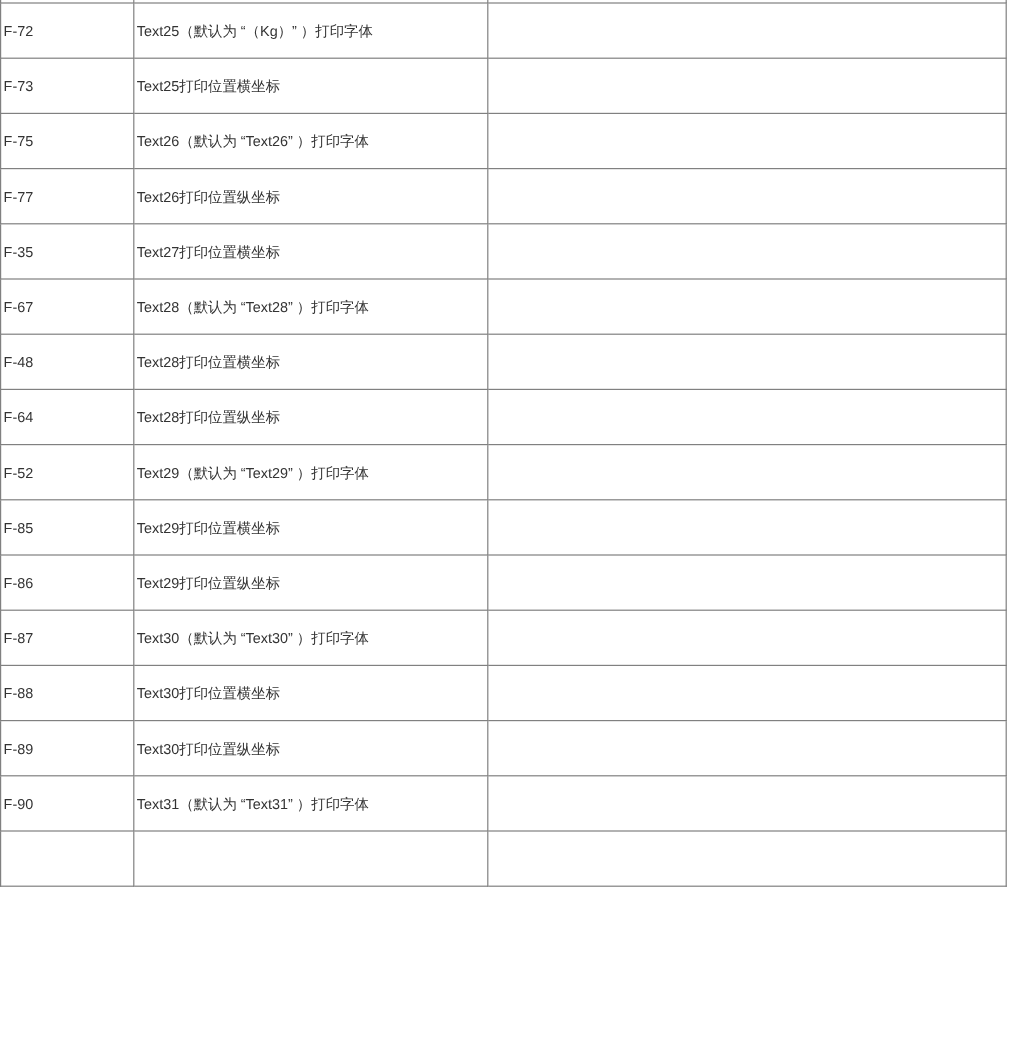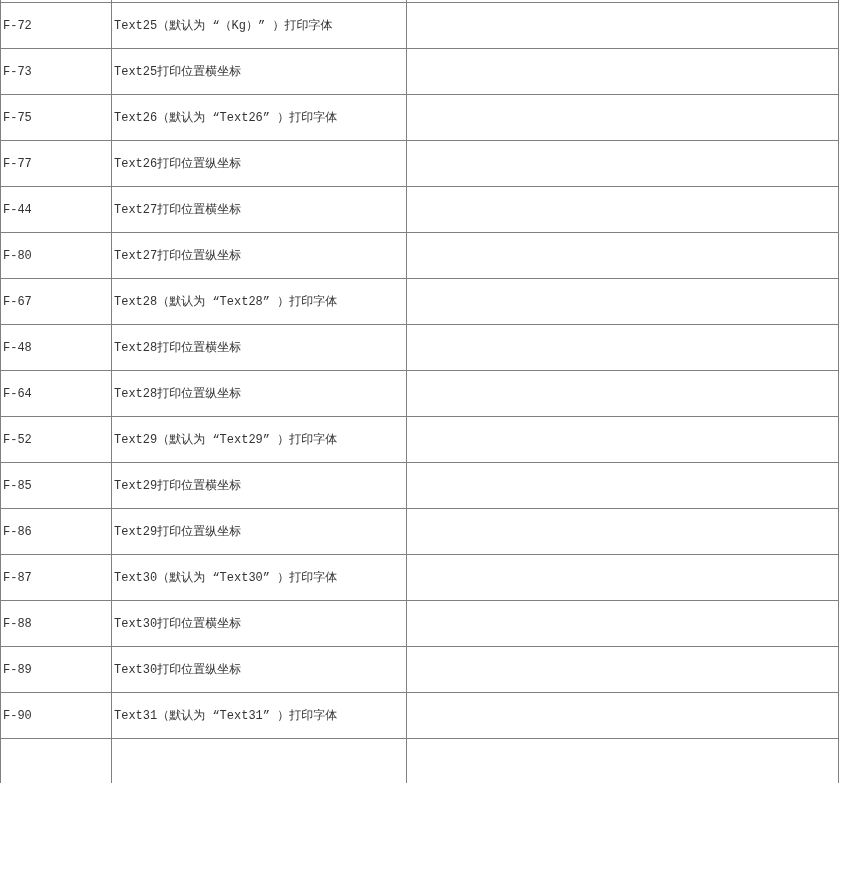--- a/index.html
+++ b/index.html
@@ -6,21 +6,21 @@
     margin: 0;
     padding: 0;
     background: #ffffff;
   }
   .viewport {
     position: relative;
     width: 847px;
     height: 783px;
     overflow: hidden;
     background: #ffffff;
-    font-family: Liberation Mono, monospace;
+    font-family: Liberation Sans, sans-serif;
   }
   table.spec {
     border-collapse: collapse;
     table-layout: fixed;
     width: 838px;
     margin-top: -44px; 
   }
   table.spec td {
     border: 1px solid #808080;
     height: 45px;
@@ -69,27 +69,22 @@
         <td>F-75</td>
         <td>Text26（默认为 “Text26” ）打印字体</td>
         <td></td>
       </tr>
       <tr>
         <td>F-77</td>
         <td>Text26打印位置纵坐标</td>
         <td></td>
       </tr>
       <tr>
-        <td>F-44</td>
+        <td>F-35</td>
         <td>Text27打印位置横坐标</td>
-        <td></td>
-      </tr>
-      <tr>
-        <td>F-80</td>
-        <td>Text27打印位置纵坐标</td>
         <td></td>
       </tr>
       <tr>
         <td>F-67</td>
         <td>Text28（默认为 “Text28” ）打印字体</td>
         <td></td>
       </tr>
       <tr>
         <td>F-48</td>
         <td>Text28打印位置横坐标</td>

